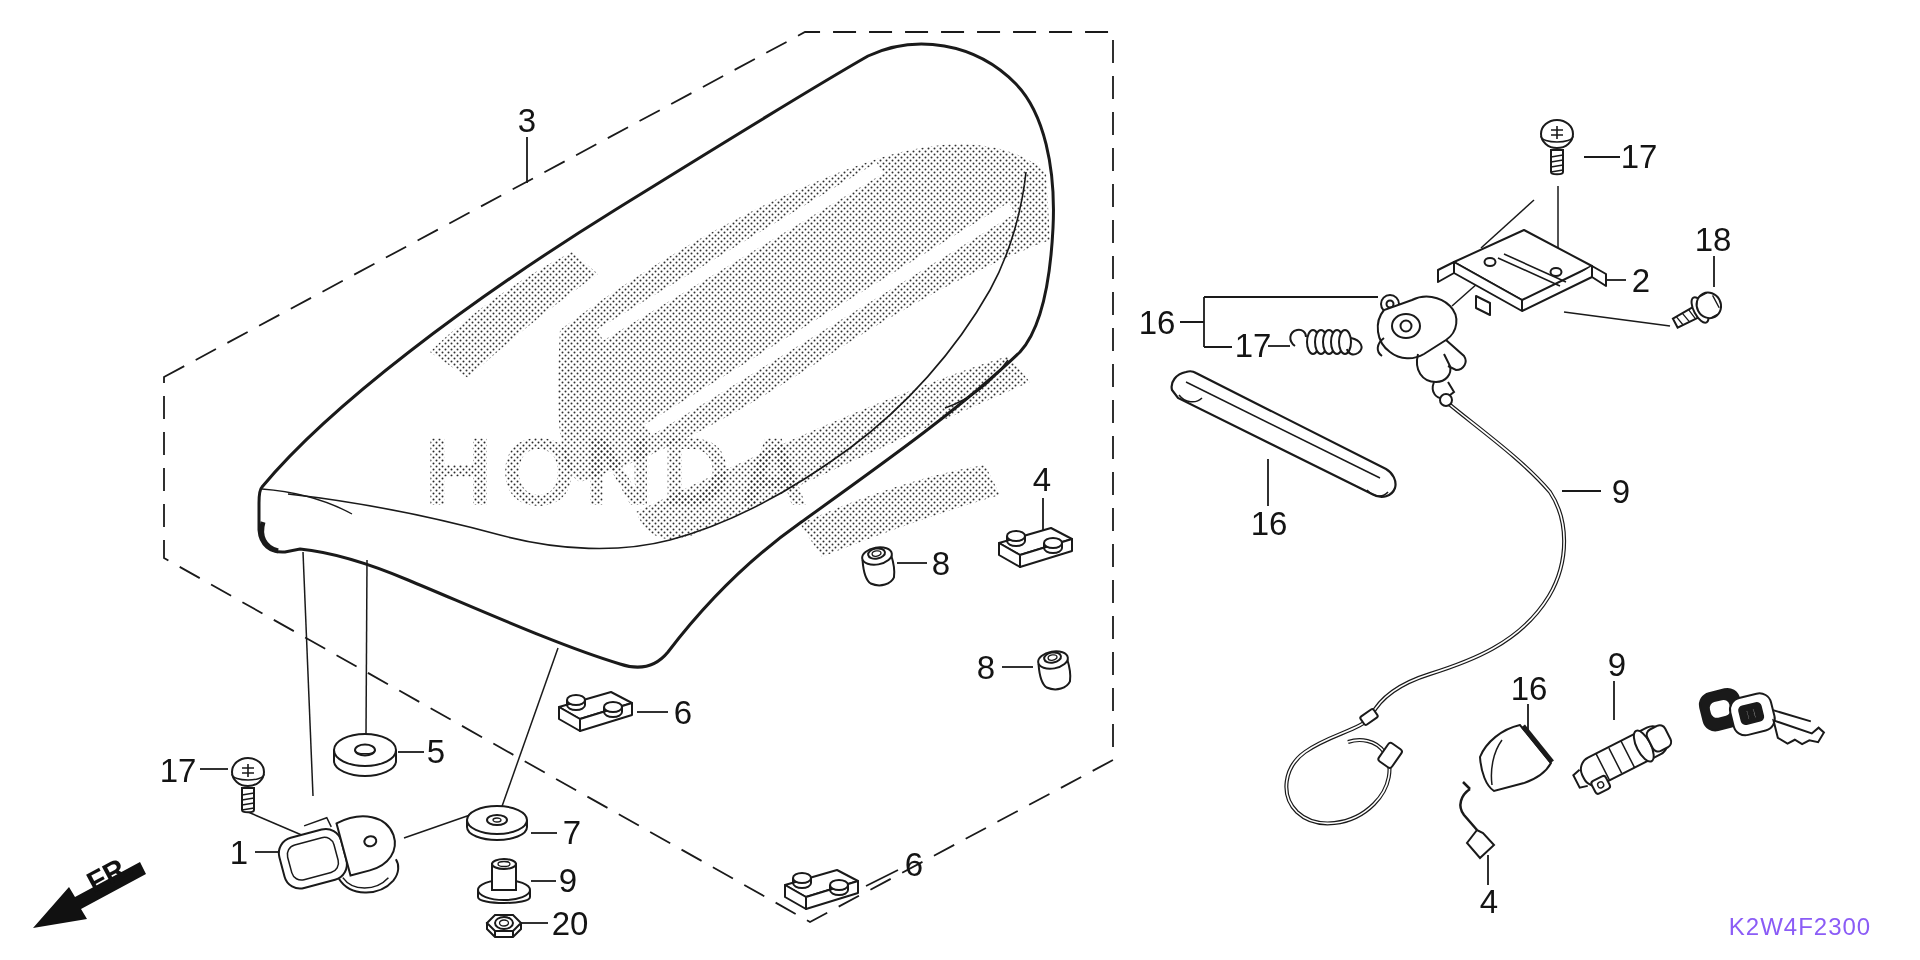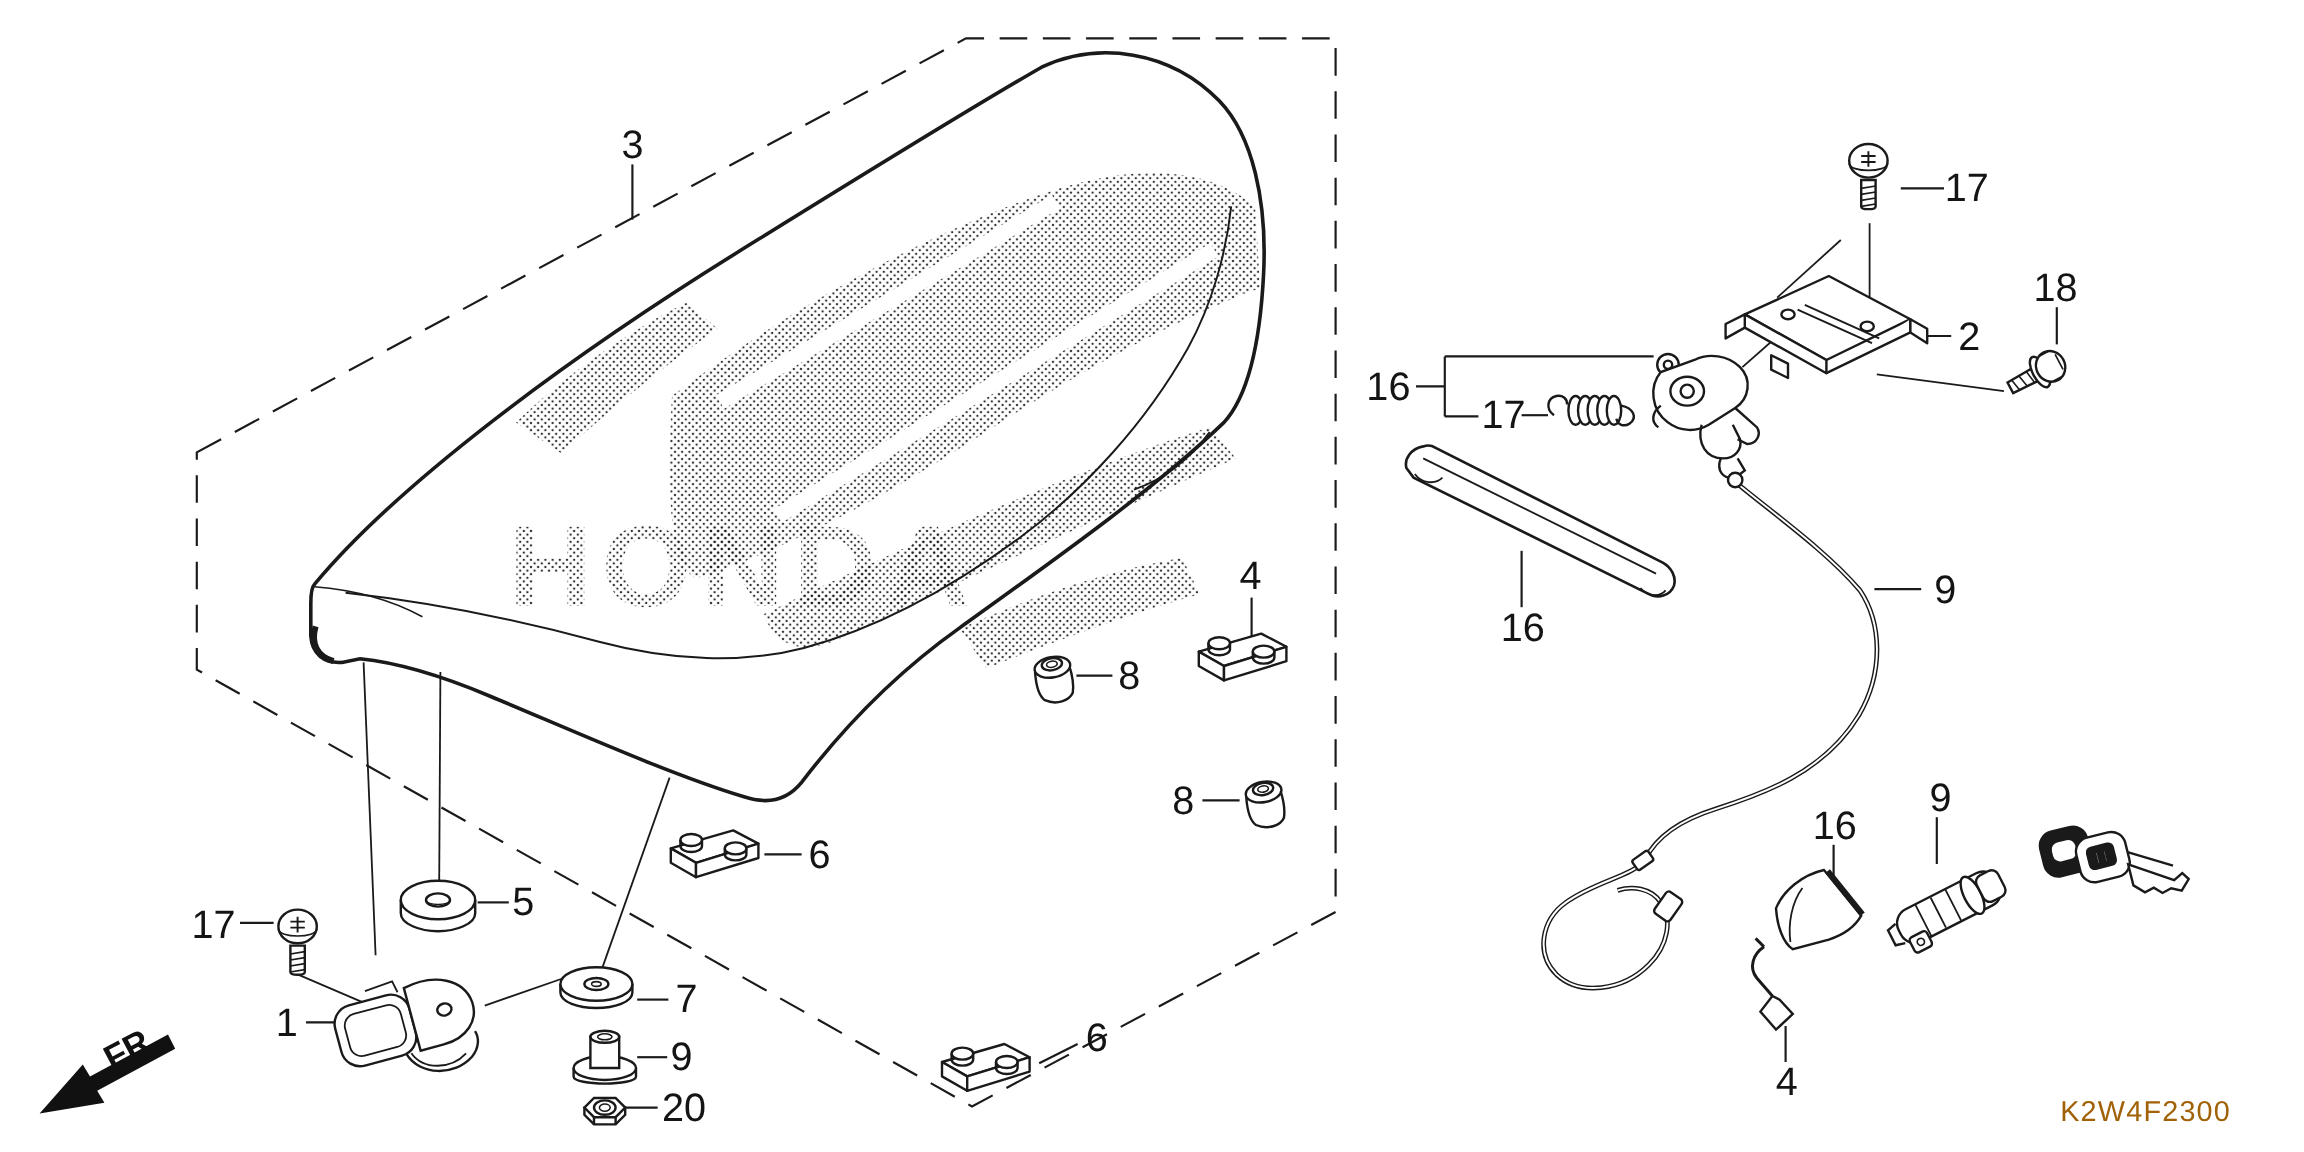--- a/index.html
+++ b/index.html
@@ -4,21 +4,21 @@
 <style>
   html,body{margin:0;padding:0;background:#fff;}
   .stage{position:relative;width:1920px;height:960px;background:#fff;overflow:hidden;
          font-family:"Liberation Sans", sans-serif;color:#141414;}
   .art{position:absolute;left:0;top:0;width:1920px;height:960px;}
   .callout{position:absolute;transform:translate(-50%,-50%);font-size:33px;line-height:1;
            color:#141414;letter-spacing:0;white-space:nowrap;cursor:default;}
   .fr-label{position:absolute;transform:translate(-50%,-50%) rotate(-28deg);
             font-size:29px;font-weight:bold;color:#111;}
   .code-label{position:absolute;transform:translate(-50%,-50%);font-size:24px;
-              letter-spacing:1px;color:#a16207;}
+              letter-spacing:1px;color:#8b5cf6;margin-left:12px;}
 </style>
 </head>
 <body>
 
 <div class="stage">
 
 <svg class="art" viewBox="0 0 1920 960">
   <defs>
     <pattern id="dotp" width="6" height="6" patternUnits="userSpaceOnUse">
       <circle cx="1.5" cy="1.5" r="1" fill="#1a1a1a"></circle>

